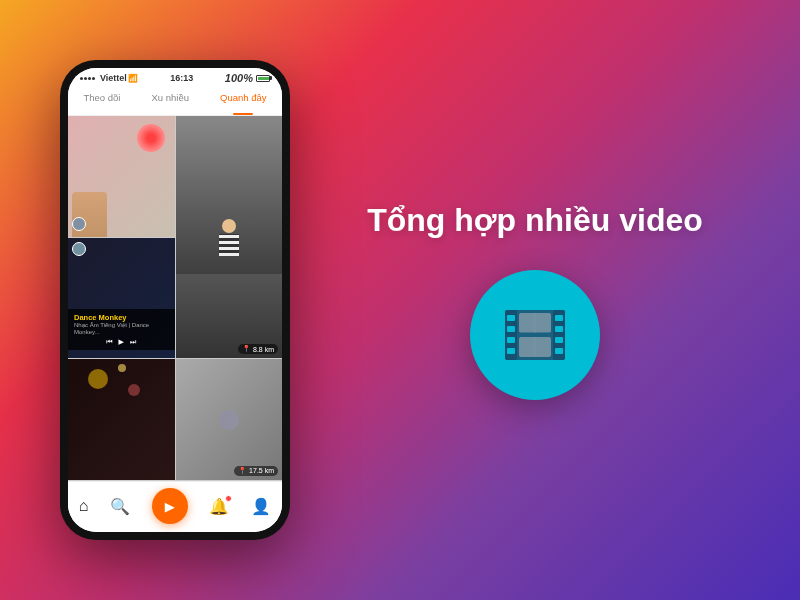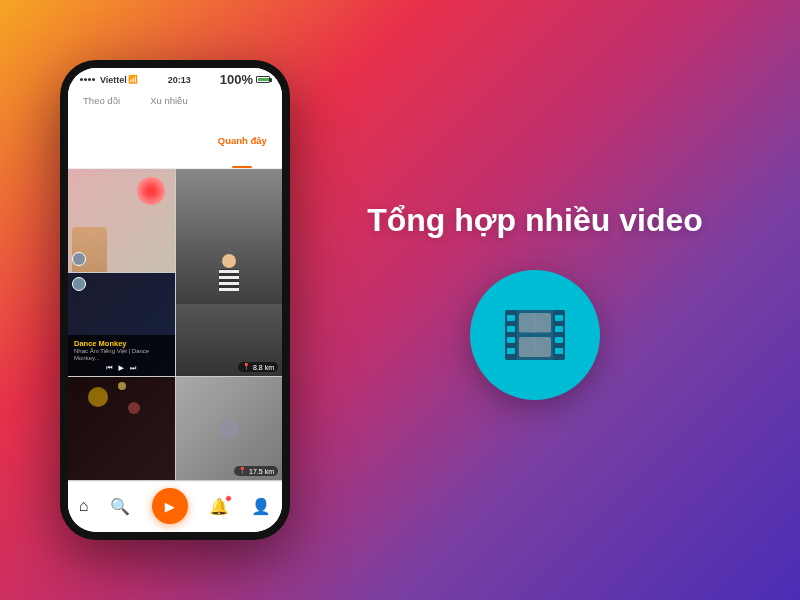--- a/index.html
+++ b/index.html
@@ -83,29 +83,28 @@
       justify-content: space-around;
       padding: 4px 0 0;
       background: #fff;
       border-bottom: 1px solid #eee;
       flex-shrink: 0;
     }
 
     .nav-tab {
       font-size: 9.5px;
       color: #888;
-      padding: 2px 6px 22px;
+      padding: 2px 6px 12px;
       cursor: pointer;
       position: relative;
     }
 
     .nav-tab.active {
       color: #ff6600;
-      font-weight: 700;
-      margin-top: 40px;
+      font-weight: 400;
     }
 
     .nav-tab.active::after {
       content: '';
       position: absolute;
       bottom: 0; left: 50%;
       transform: translateX(-50%);
       width: 20px; height: 2px;
       background: #ff6600;
       border-radius: 1px;
@@ -153,21 +152,21 @@
       padding: 1px 4px;
       border-radius: 8px;
       display: flex;
       align-items: center;
       gap: 2px;
     }
 
     
     .music-overlay {
       position: absolute;
-      bottom: 0; left: 0; right: 0;
+      bottom: 8px; left: 0; right: 0;
       background: rgba(0,0,0,0.75);
       padding: 4px 6px;
     }
     .music-title {
       color: #ffcc00;
       font-size: 7.5px;
       font-weight: bold;
       line-height: 1.2;
     }
     .music-sub {
@@ -328,23 +327,23 @@
         <div class="status-left">
           <div class="dots">
             <div class="dot"></div>
             <div class="dot"></div>
             <div class="dot"></div>
             <div class="dot"></div>
           </div>
           <span style="margin-left:3px;">Viettel</span>
           <span style="font-size:8px;">📶</span>
         </div>
-        <span style="font-size:9px;font-weight:700;">20:13</span>
+        <span style="font-size:9px;font-weight:700;">16:13</span>
         <div class="status-right">
-          <span style="font-size:13px;">100%</span>
+          <span style="font-size:11px;font-style:italic;">100%</span>
           <div class="battery">
             <div class="battery-fill"></div>
           </div>
         </div>
       </div>
 
       <div class="nav-tabs">
         <div class="nav-tab">Theo dõi</div>
         <div class="nav-tab">Xu nhiều</div>
         <div class="nav-tab active">Quanh đây</div>

